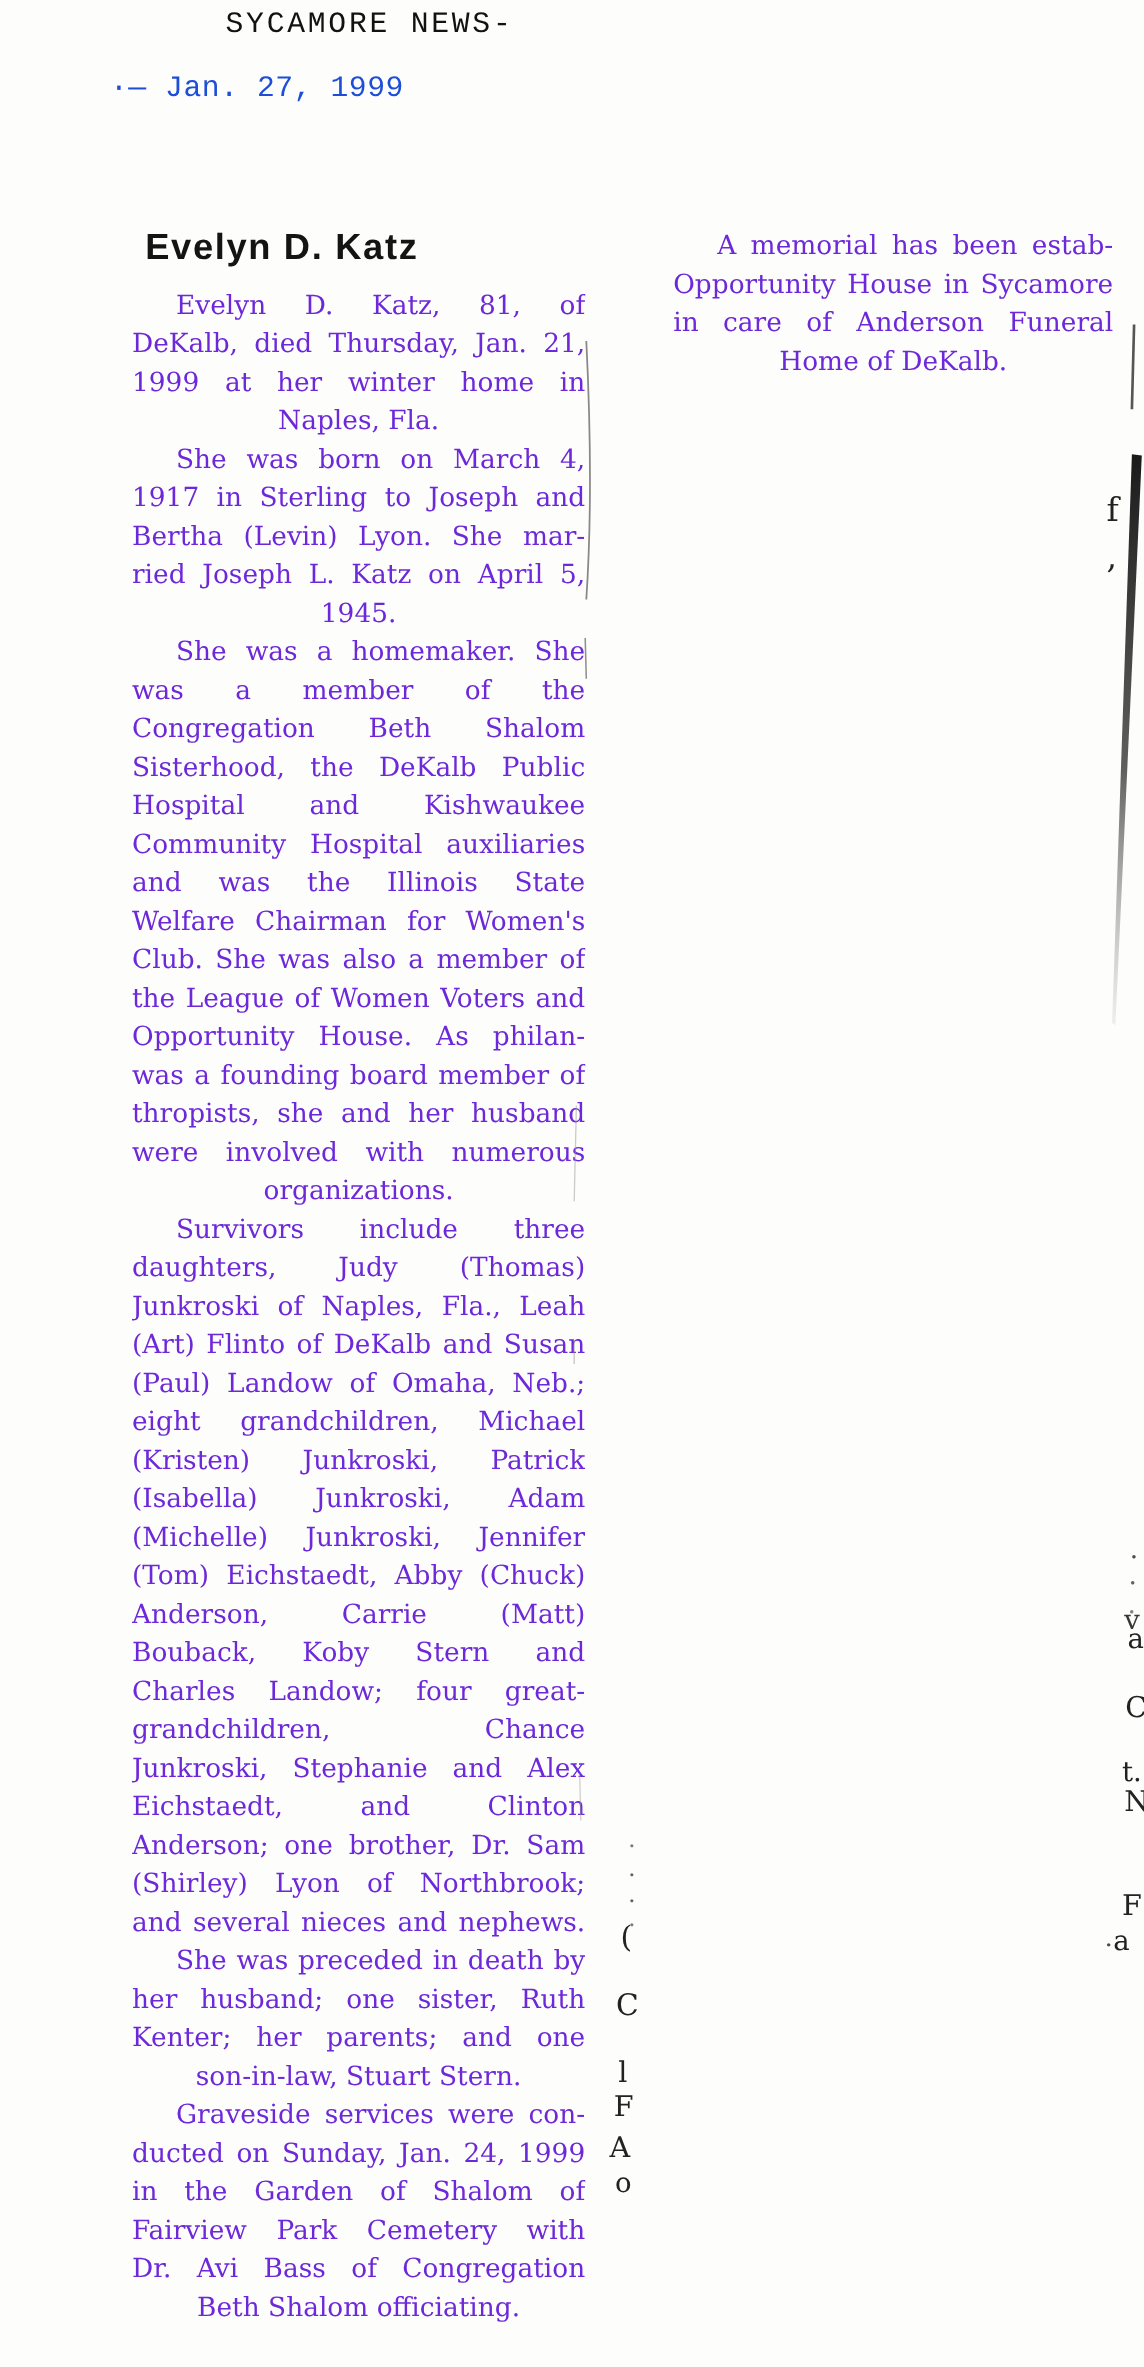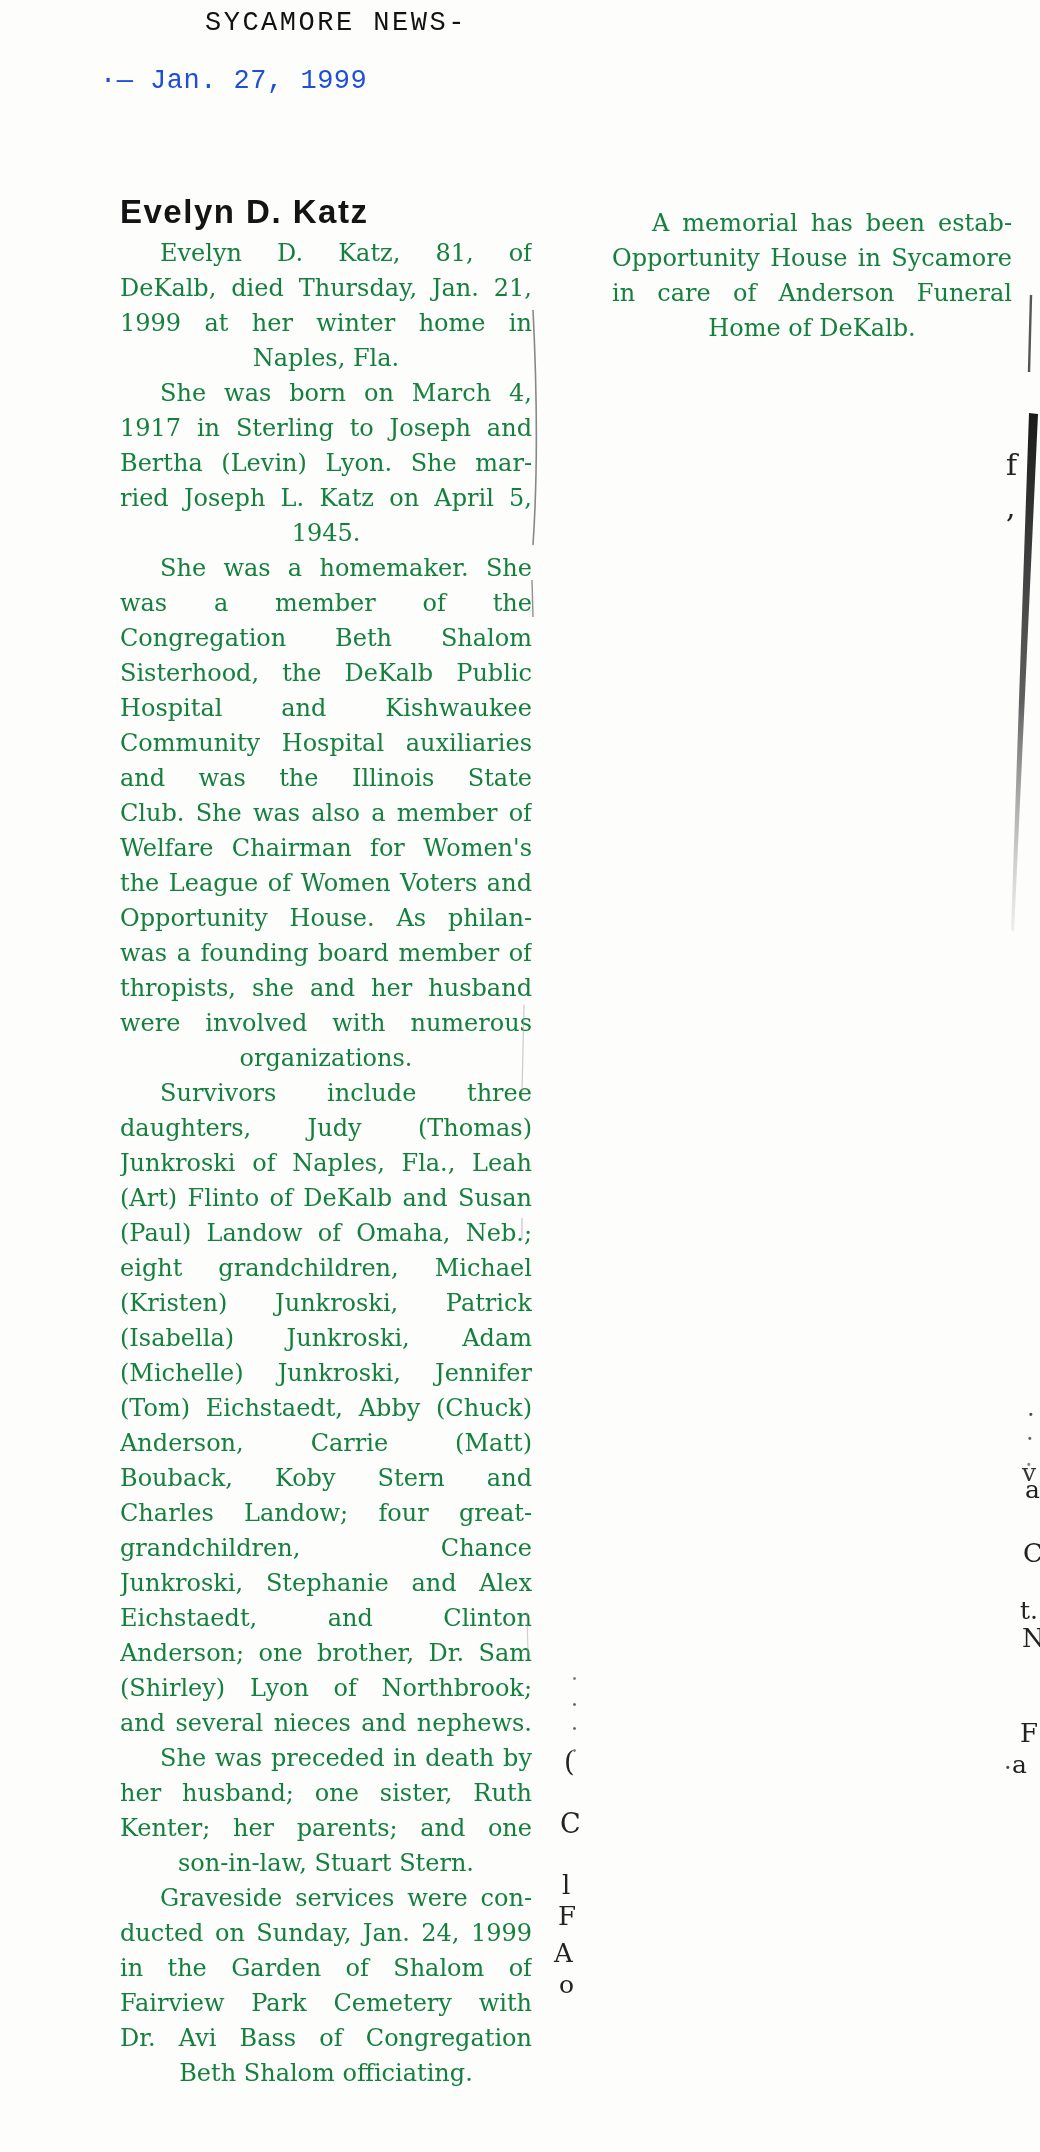--- a/index.html
+++ b/index.html
@@ -19,26 +19,26 @@
     position:absolute; left:100px; top:66px;
     font-family:Liberation Mono, monospace;
     font-size:27px; letter-spacing:0.5px; color:#1d4ed8;
     white-space:nowrap;
   }
   .col-left  { position:absolute; left:120px; top:192px; width:412px; }
   .col-right { position:absolute; left:612px; top:206px; width:400px; }
   .article-title {
     font-family:"Liberation Sans", sans-serif;
     font-weight:bold; font-size:33px; letter-spacing:1.5px;
-    color:#141414; margin:0; height:44px; line-height:40px;
+    color:#141414; margin:12px; height:44px; line-height:40px;
   }
   .line {
     font-family:"DejaVu Serif", serif;
     font-size:24px; height:35px; line-height:35px;
-    overflow:hidden; text-align:justify; color:#15803d;
+    overflow:hidden; text-align:justify; color:#6d28d9;
   }
   .line.j::after, .line.fj::after { content:""; display:inline-block; width:100%; }
   .line.l, .line.fl { text-align:center; }
   .line.fj, .line.fl { text-indent:40px; }
   .fragment {
     position:absolute; font-family:"DejaVu Serif", serif;
     color:#222; line-height:1; white-space:pre;
   }
   .artifacts { position:absolute; left:0; top:0; pointer-events:none; }
 </style>
@@ -63,22 +63,22 @@
         <div class="line j">Bertha (Levin) Lyon. She mar-</div>
         <div class="line j">ried Joseph L. Katz on April 5,</div>
         <div class="line l">1945.</div>
         <div class="line fj">She was a homemaker. She</div>
         <div class="line j">was a member of the</div>
         <div class="line j">Congregation Beth Shalom</div>
         <div class="line j">Sisterhood, the DeKalb Public</div>
         <div class="line j">Hospital and Kishwaukee</div>
         <div class="line j">Community Hospital auxiliaries</div>
         <div class="line j">and was the Illinois State</div>
+        <div class="line j">Welfare Chairman for Women's</div>
         <div class="line j">Club. She was also a member of</div>
-        <div class="line j">Welfare Chairman for Women's</div>
         <div class="line j">the League of Women Voters and</div>
         <div class="line j">Opportunity House. As philan-</div>
         <div class="line j">was a founding board member of</div>
         <div class="line j">thropists, she and her husband</div>
         <div class="line j">were involved with numerous</div>
         <div class="line l">organizations.</div>
         <div class="line fj">Survivors include three</div>
         <div class="line j">daughters, Judy (Thomas)</div>
         <div class="line j">Junkroski of Naples, Fla., Leah</div>
         <div class="line j">(Art) Flinto of DeKalb and Susan</div>

